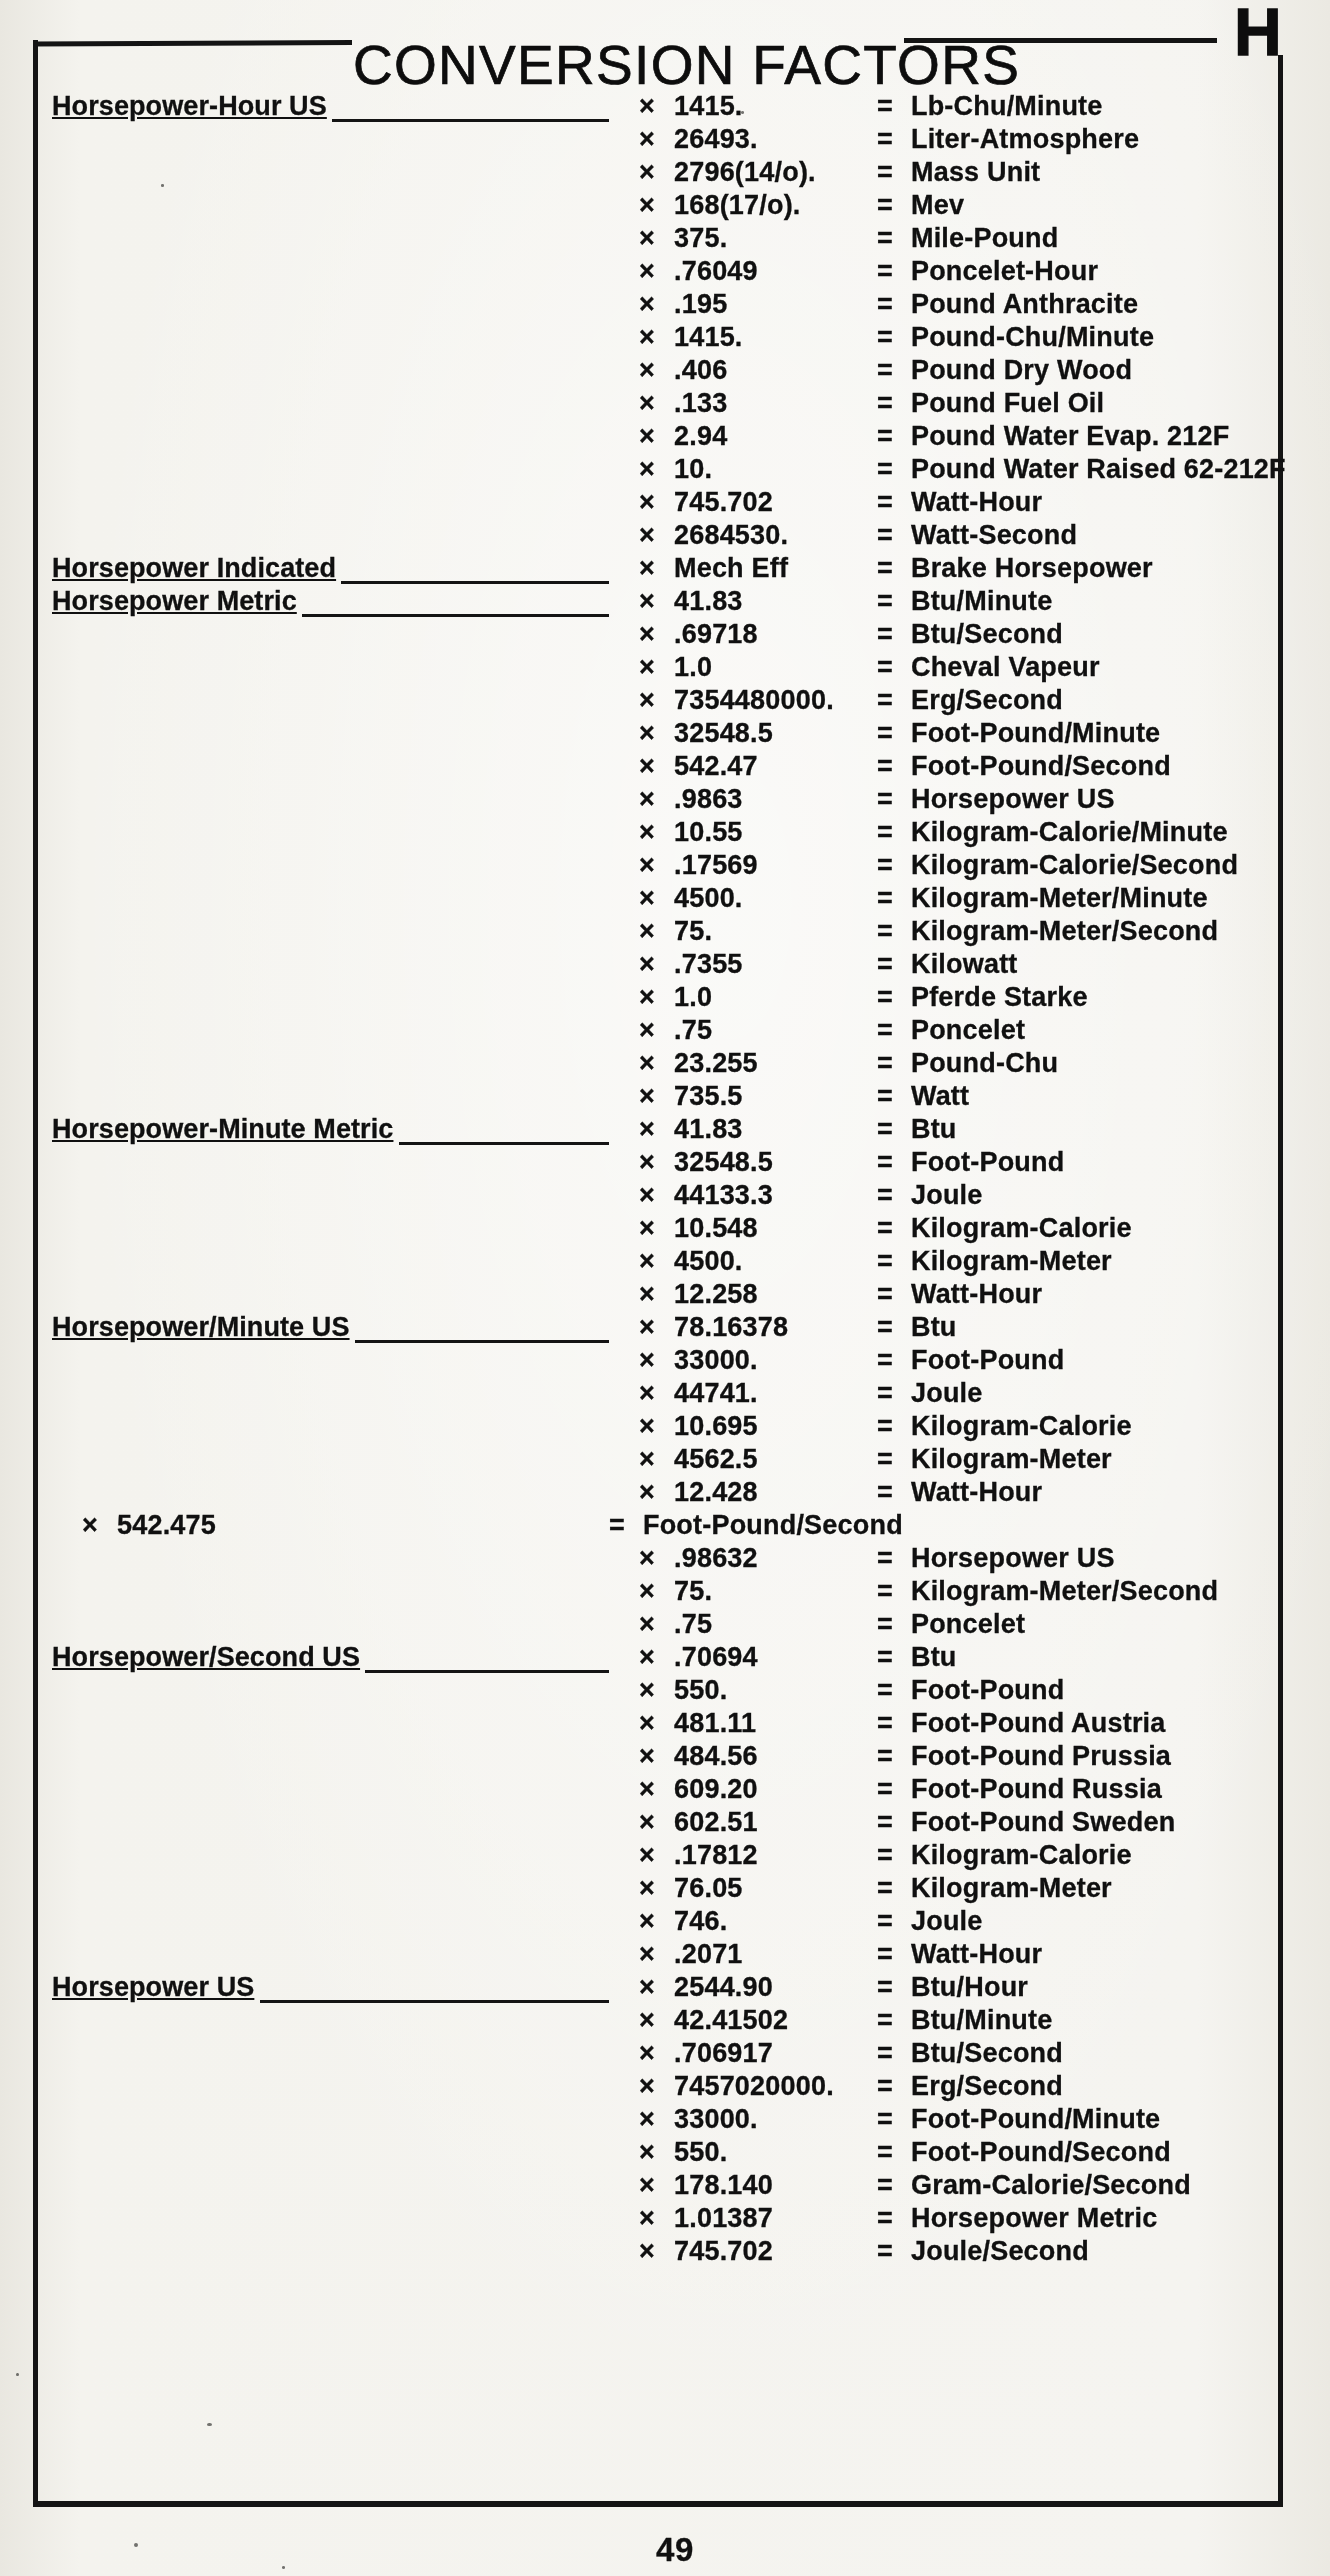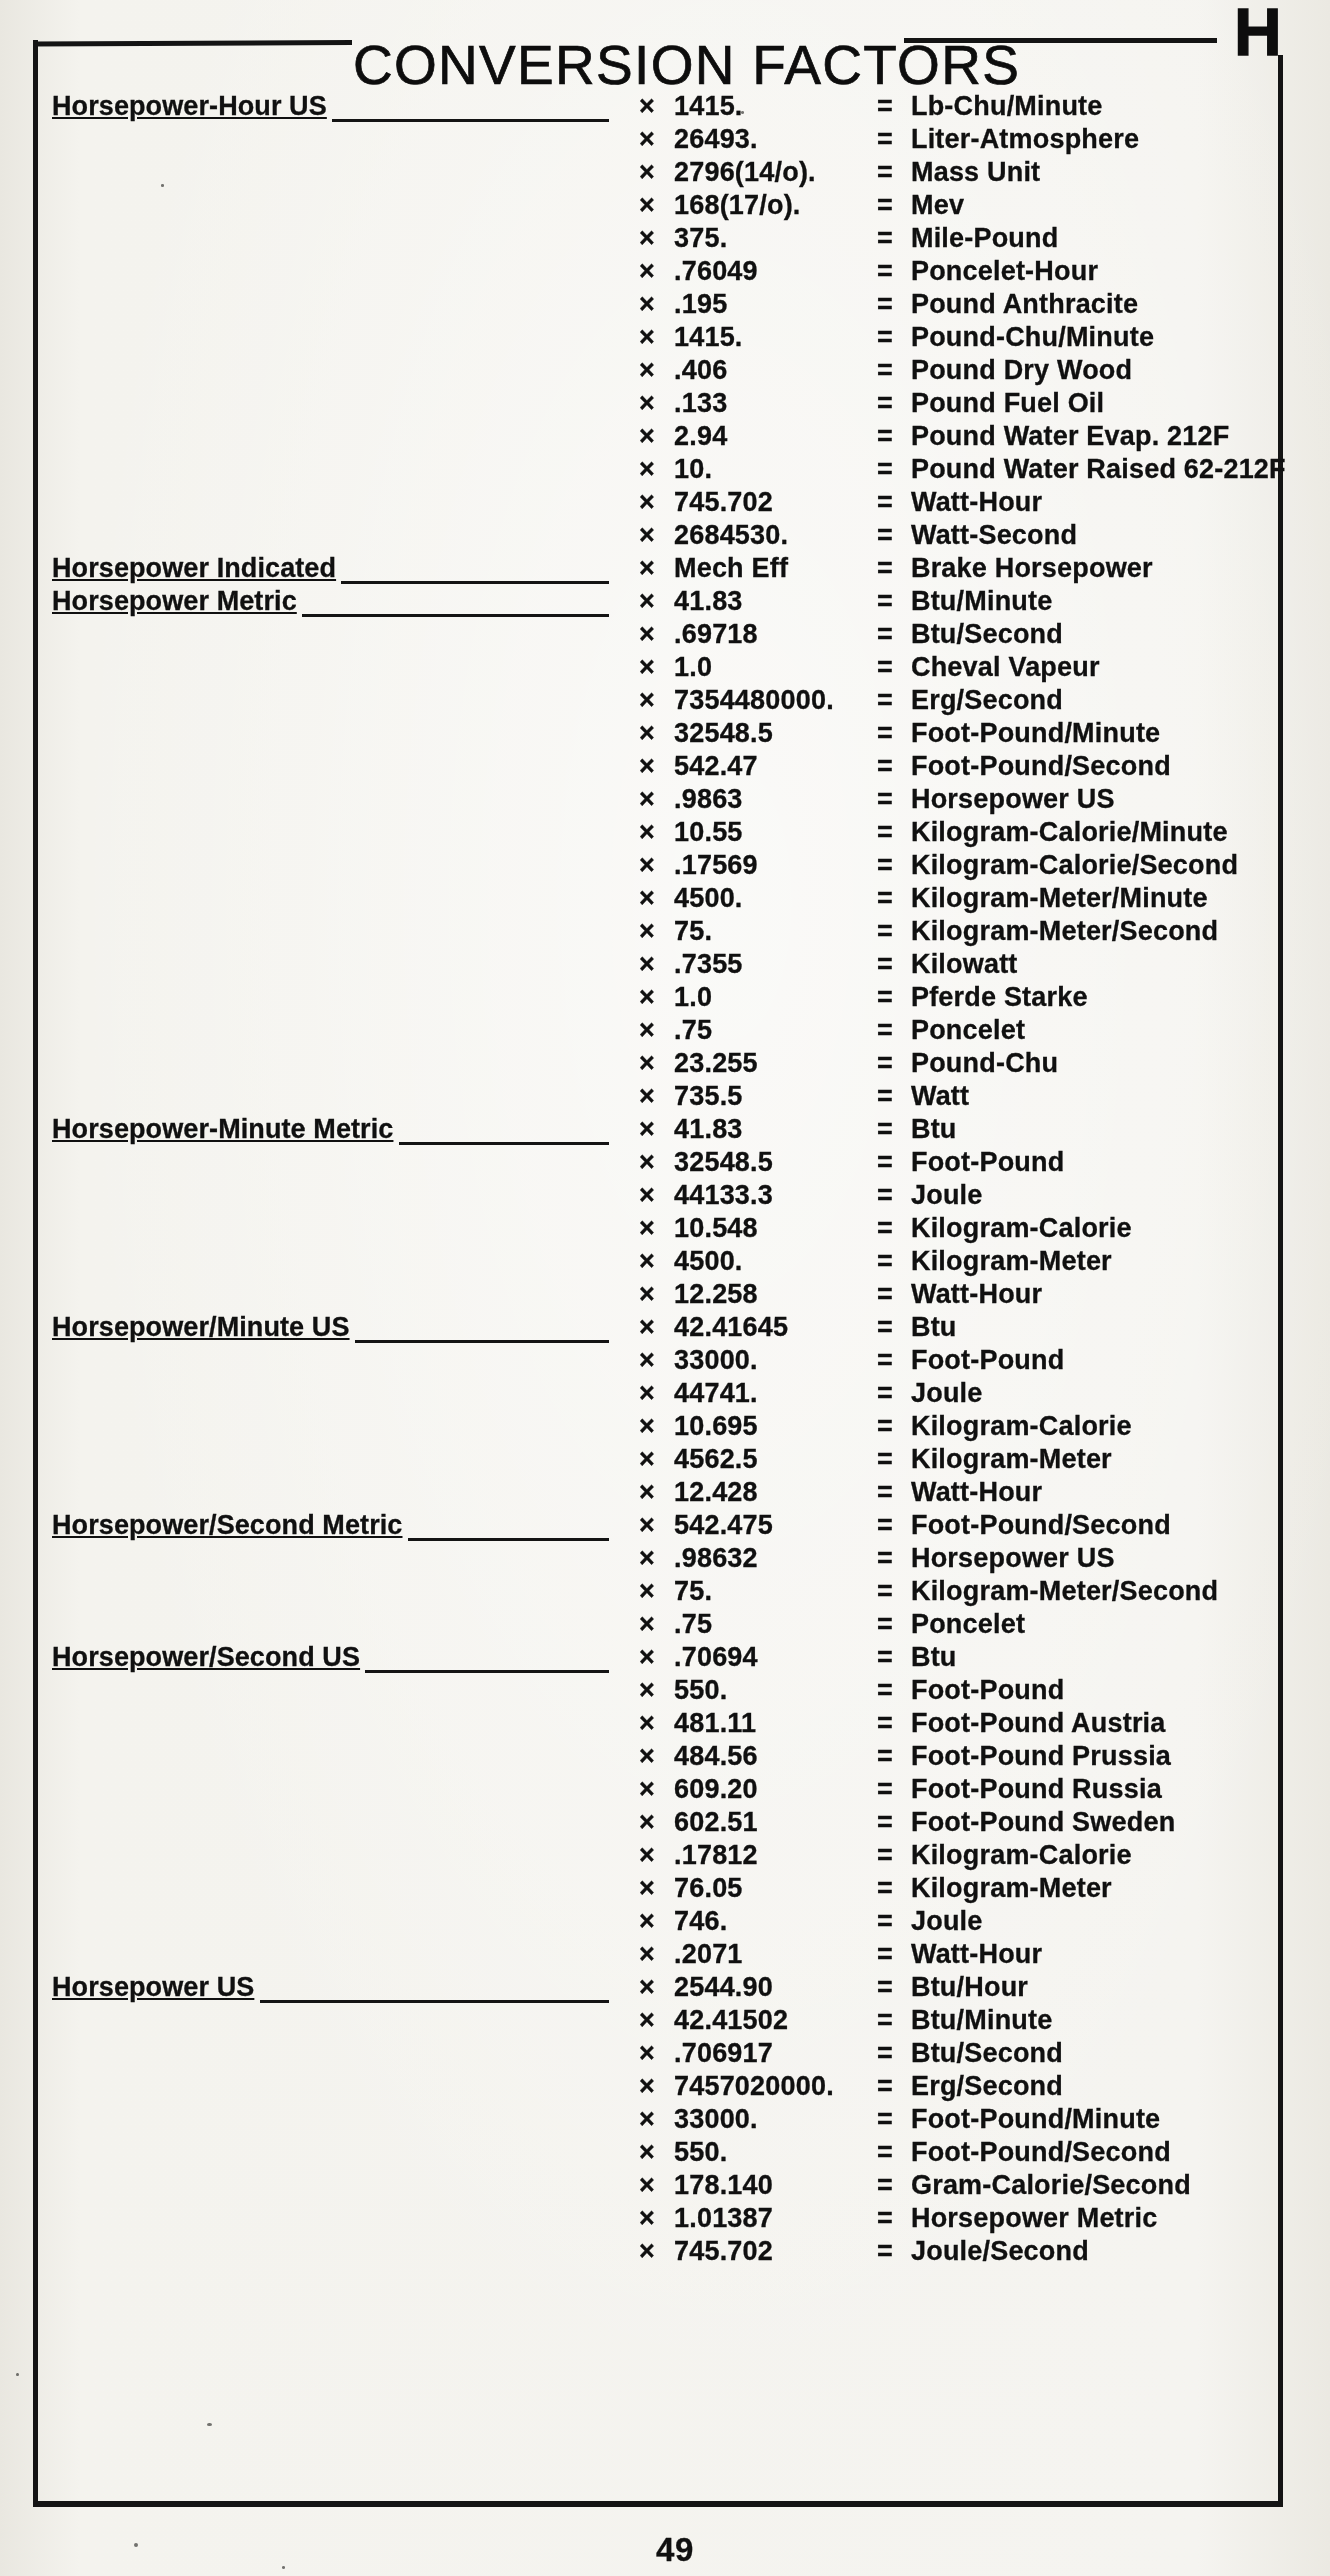--- a/index.html
+++ b/index.html
@@ -493,21 +493,21 @@
           <span class="result">Watt-Hour</span>
         </div>
       </div>
       <div class="row">
         <div class="c1">
           <span class="unit-label">Horsepower/Minute US</span>
           <div class="leader"></div>
         </div>
         <div class="c2">
           <span class="x-sym">×</span>
-          <span class="factor">42.41645</span>
+          <span class="factor">78.16378</span>
         </div>
         <div class="c3">
           <span class="eq-sym">=</span>
           <span class="result">Btu</span>
         </div>
       </div>
       <div class="row">
         <div class="c1"></div>
         <div class="c2">
           <span class="x-sym">×</span>
@@ -556,24 +556,20 @@
         <div class="c2">
           <span class="x-sym">×</span>
           <span class="factor">12.428</span>
         </div>
         <div class="c3">
           <span class="eq-sym">=</span>
           <span class="result">Watt-Hour</span>
         </div>
       </div>
       <div class="row">
-        <div class="c1">
-          <span class="unit-label">Horsepower/Second Metric</span>
-          <div class="leader"></div>
-        </div>
         <div class="c2">
           <span class="x-sym">×</span>
           <span class="factor">542.475</span>
         </div>
         <div class="c3">
           <span class="eq-sym">=</span>
           <span class="result">Foot-Pound/Second</span>
         </div>
       </div>
       <div class="row">

